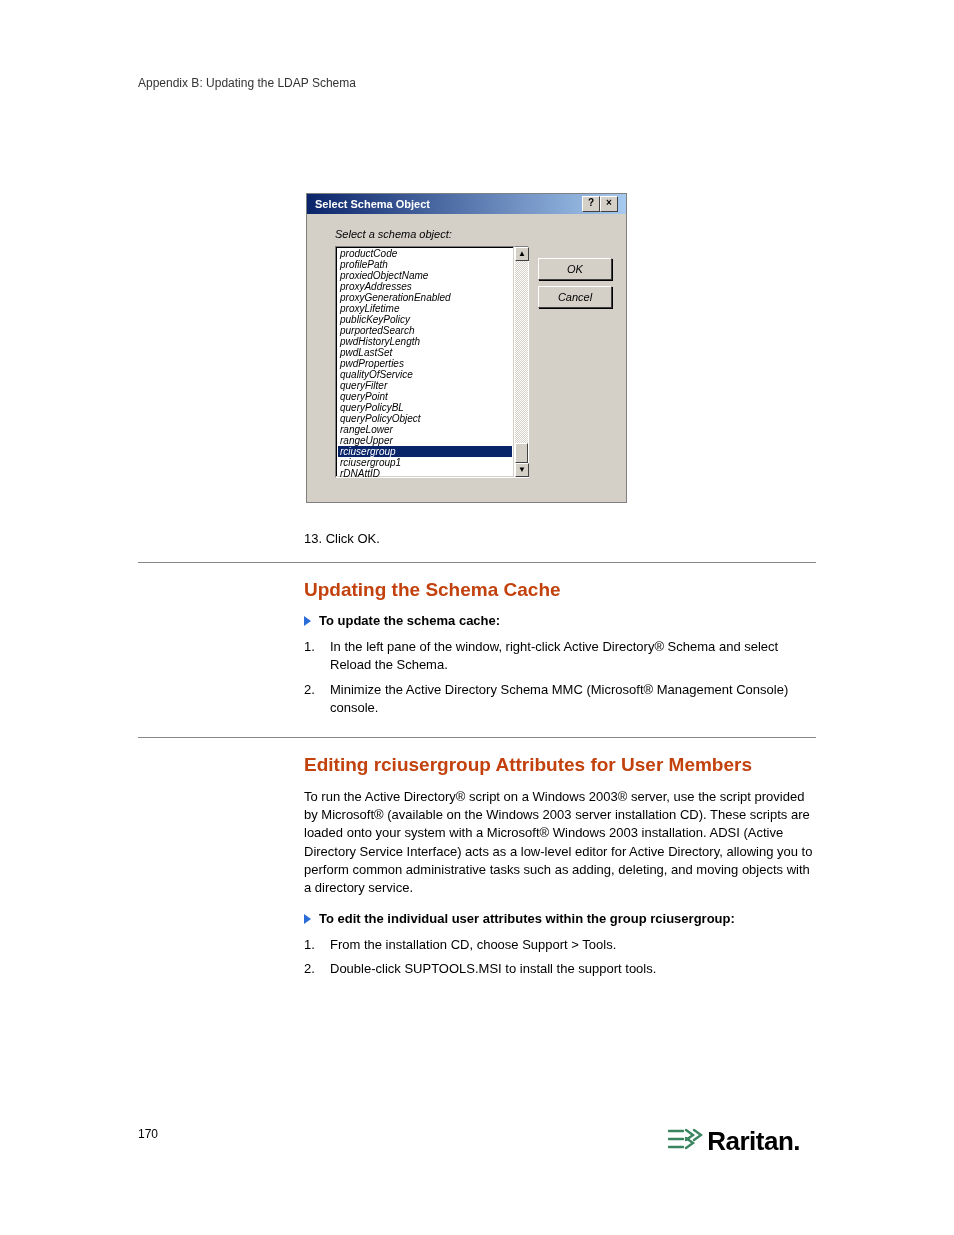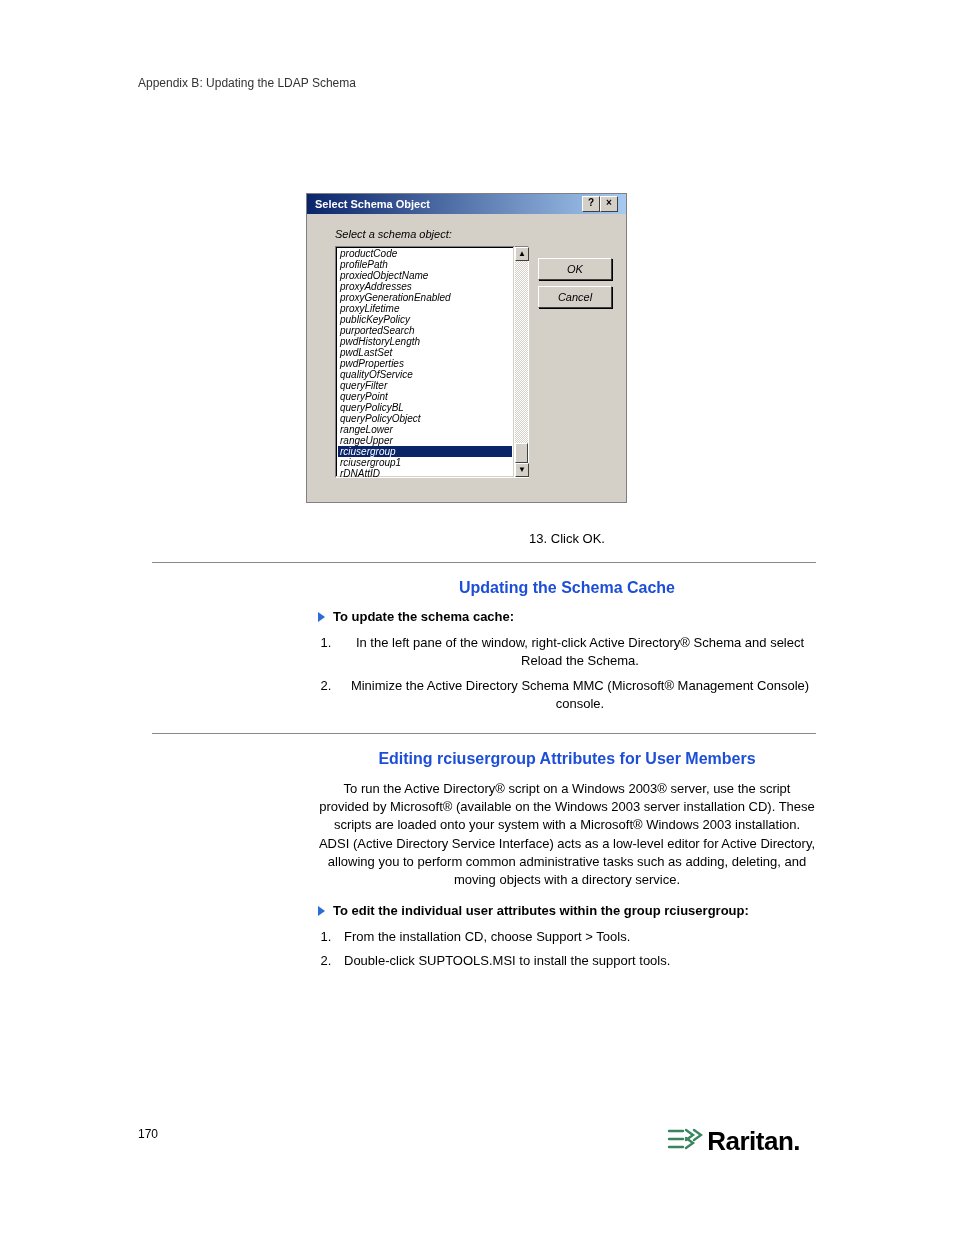--- a/index.html
+++ b/index.html
@@ -158,40 +158,39 @@
     font-size: 11px;
     text-align: center;
     line-height: 20px;
     box-sizing: border-box;
     box-shadow: 1px 1px 0 #000;
   }
 
   
   .content {
     position: absolute;
-    left: 152px;
+    left: 138px;
     right: 138px;
     top: 530px;
-    text-align: center;
   }
   .para {
     margin: 0 0 14px 166px;
     font-size: 13px;
     line-height: 1.4;
   }
   .rule {
     height: 1px;
     background: #888;
     margin: 10px 0 16px 0;
   }
   .section-title {
     font-weight: bold;
-    font-size: 16px;
+    font-size: 19px;
     margin: 0 0 12px 166px;
-    color: #1d4ed8;
+    color: #c2410c;
   }
   .proc-head {
     display: flex;
     align-items: center;
     gap: 8px;
     margin: 0 0 10px 166px;
     font-weight: bold;
     font-size: 13px;
   }
   .arrow {

